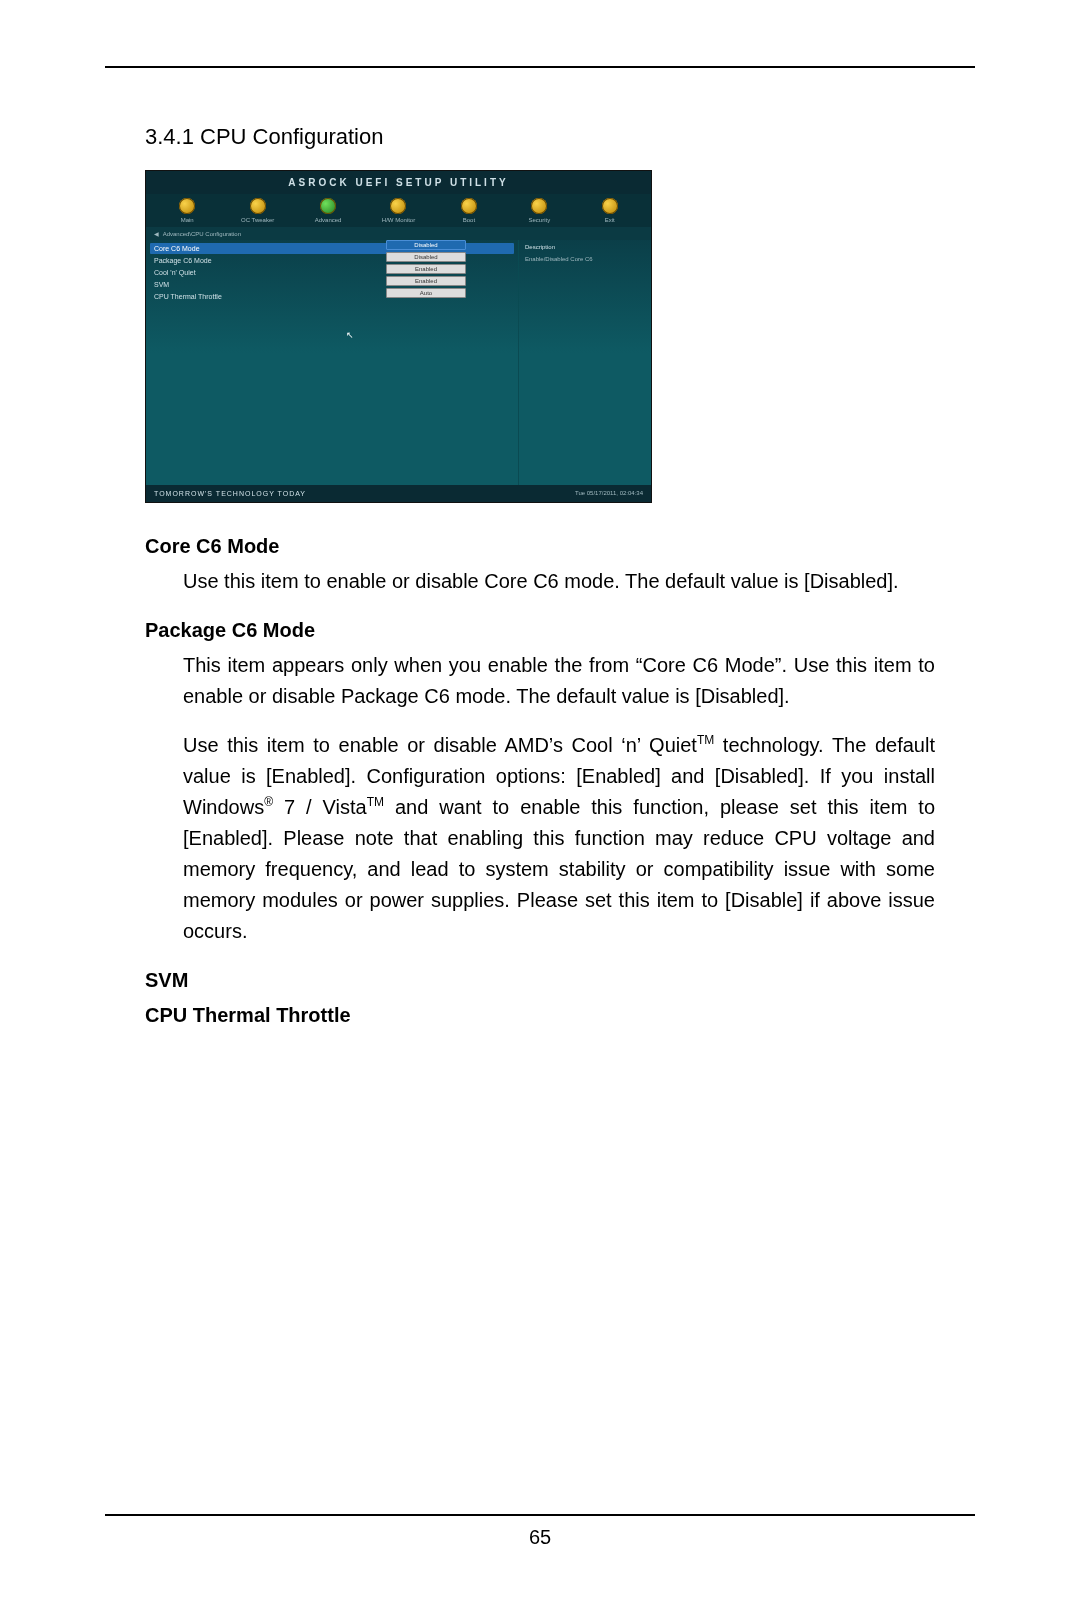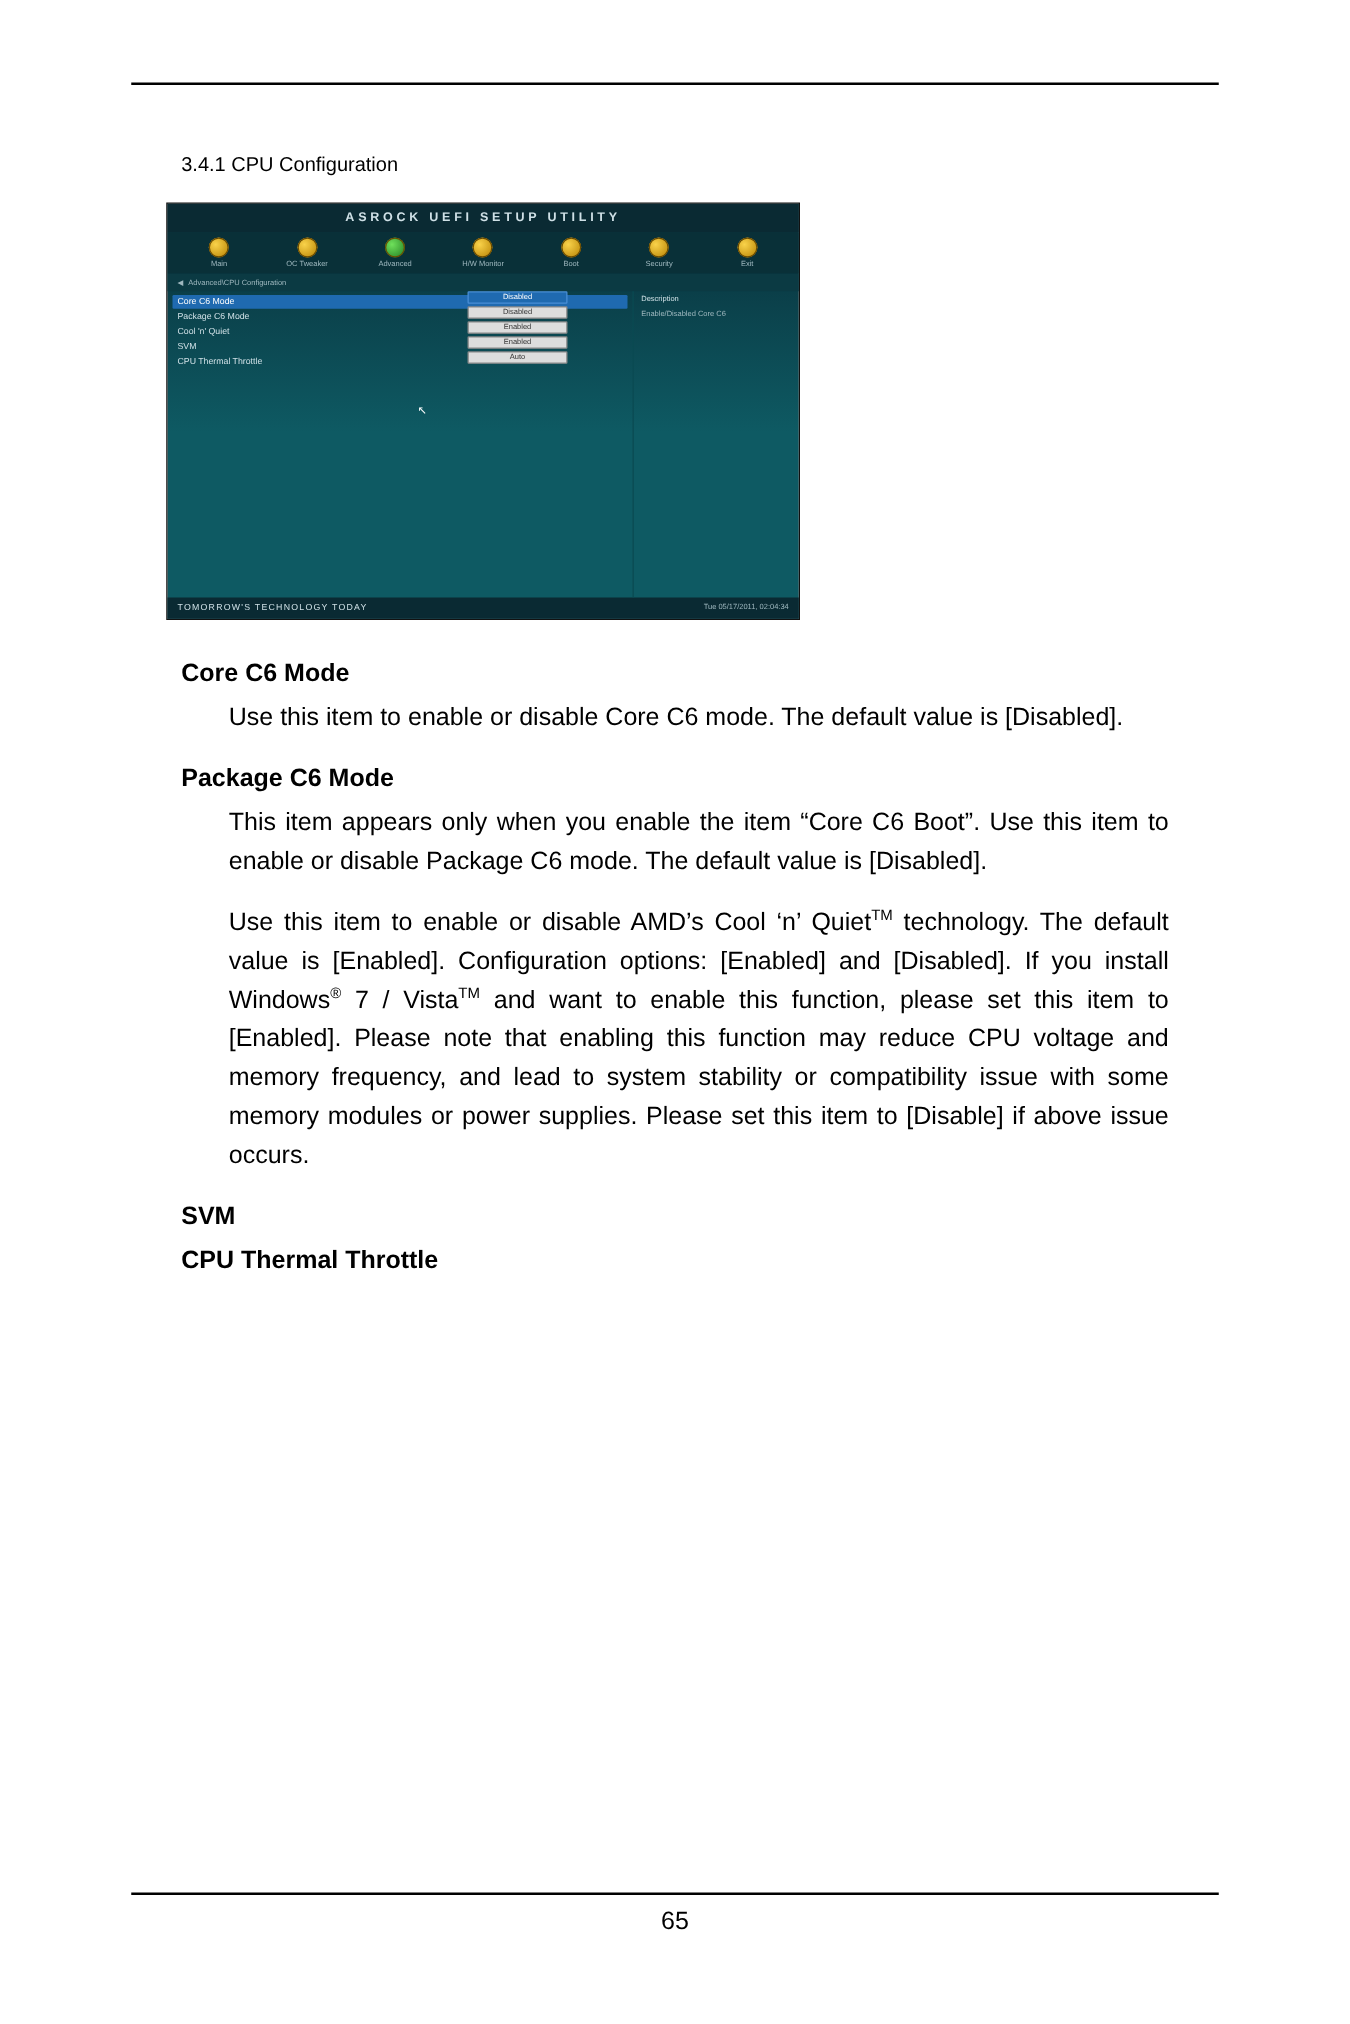--- a/index.html
+++ b/index.html
@@ -9,27 +9,27 @@
     position:relative;
     font-family:Arial,Helvetica,sans-serif;
     color:#000;
   }
   .page{
     position:absolute;
     left:105px; right:105px; top:66px; bottom:100px;
     border-top:2px solid #000;
   }
   .section-title{
-    font-size:16px;
+    font-size:22px;
     margin:56px 0 20px 40px;
   }
   
   .bios{
     width:505px;
-    margin-left:28px;
+    margin-left:40px;
     background:linear-gradient(180deg,#0a3540 0%,#0a3a44 15%,#0e5a63 55%,#0e5a63 100%);
     border:1px solid #111;
     font-family:Verdana,Arial,sans-serif;
     color:#cfd8dc;
     font-size:7px;
   }
   .bios-header{
     background:#0a2a33;
     text-align:center;
     letter-spacing:3px;
@@ -189,21 +189,21 @@
       <span class="ts">Tue 05/17/2011, 02:04:34</span>
     </div>
   </div>
 
   <div class="doc">
 
     <div class="item-title">Core C6 Mode</div>
     <div class="item-desc">Use this item to enable or disable Core C6 mode. The default value is [Disabled].</div>
 
     <div class="item-title">Package C6 Mode</div>
-    <div class="item-desc">This item appears only when you enable the item “Core C6 Boot”. Use this item to enable or disable Package C6 mode. The default value is [Disabled].</div>
+    <div class="item-desc">This item appears only when you enable the from “Core C6 Mode”. Use this item to enable or disable Package C6 mode. The default value is [Disabled].</div>
 
     <div class="item-desc">Use this item to enable or disable AMD’s Cool ‘n’ Quiet<sup>TM</sup> technology. The default value is [Enabled]. Configuration options: [Enabled] and [Disabled]. If you install Windows<sup>®</sup> 7 / Vista<sup>TM</sup> and want to enable this function, please set this item to [Enabled]. Please note that enabling this function may reduce CPU voltage and memory frequency, and lead to system stability or compatibility issue with some memory modules or power supplies. Please set this item to [Disable] if above issue occurs.</div>
 
     <div class="item-title">SVM</div>
 
     <div class="item-title">CPU Thermal Throttle</div>
 
   </div>
 </div>
 

